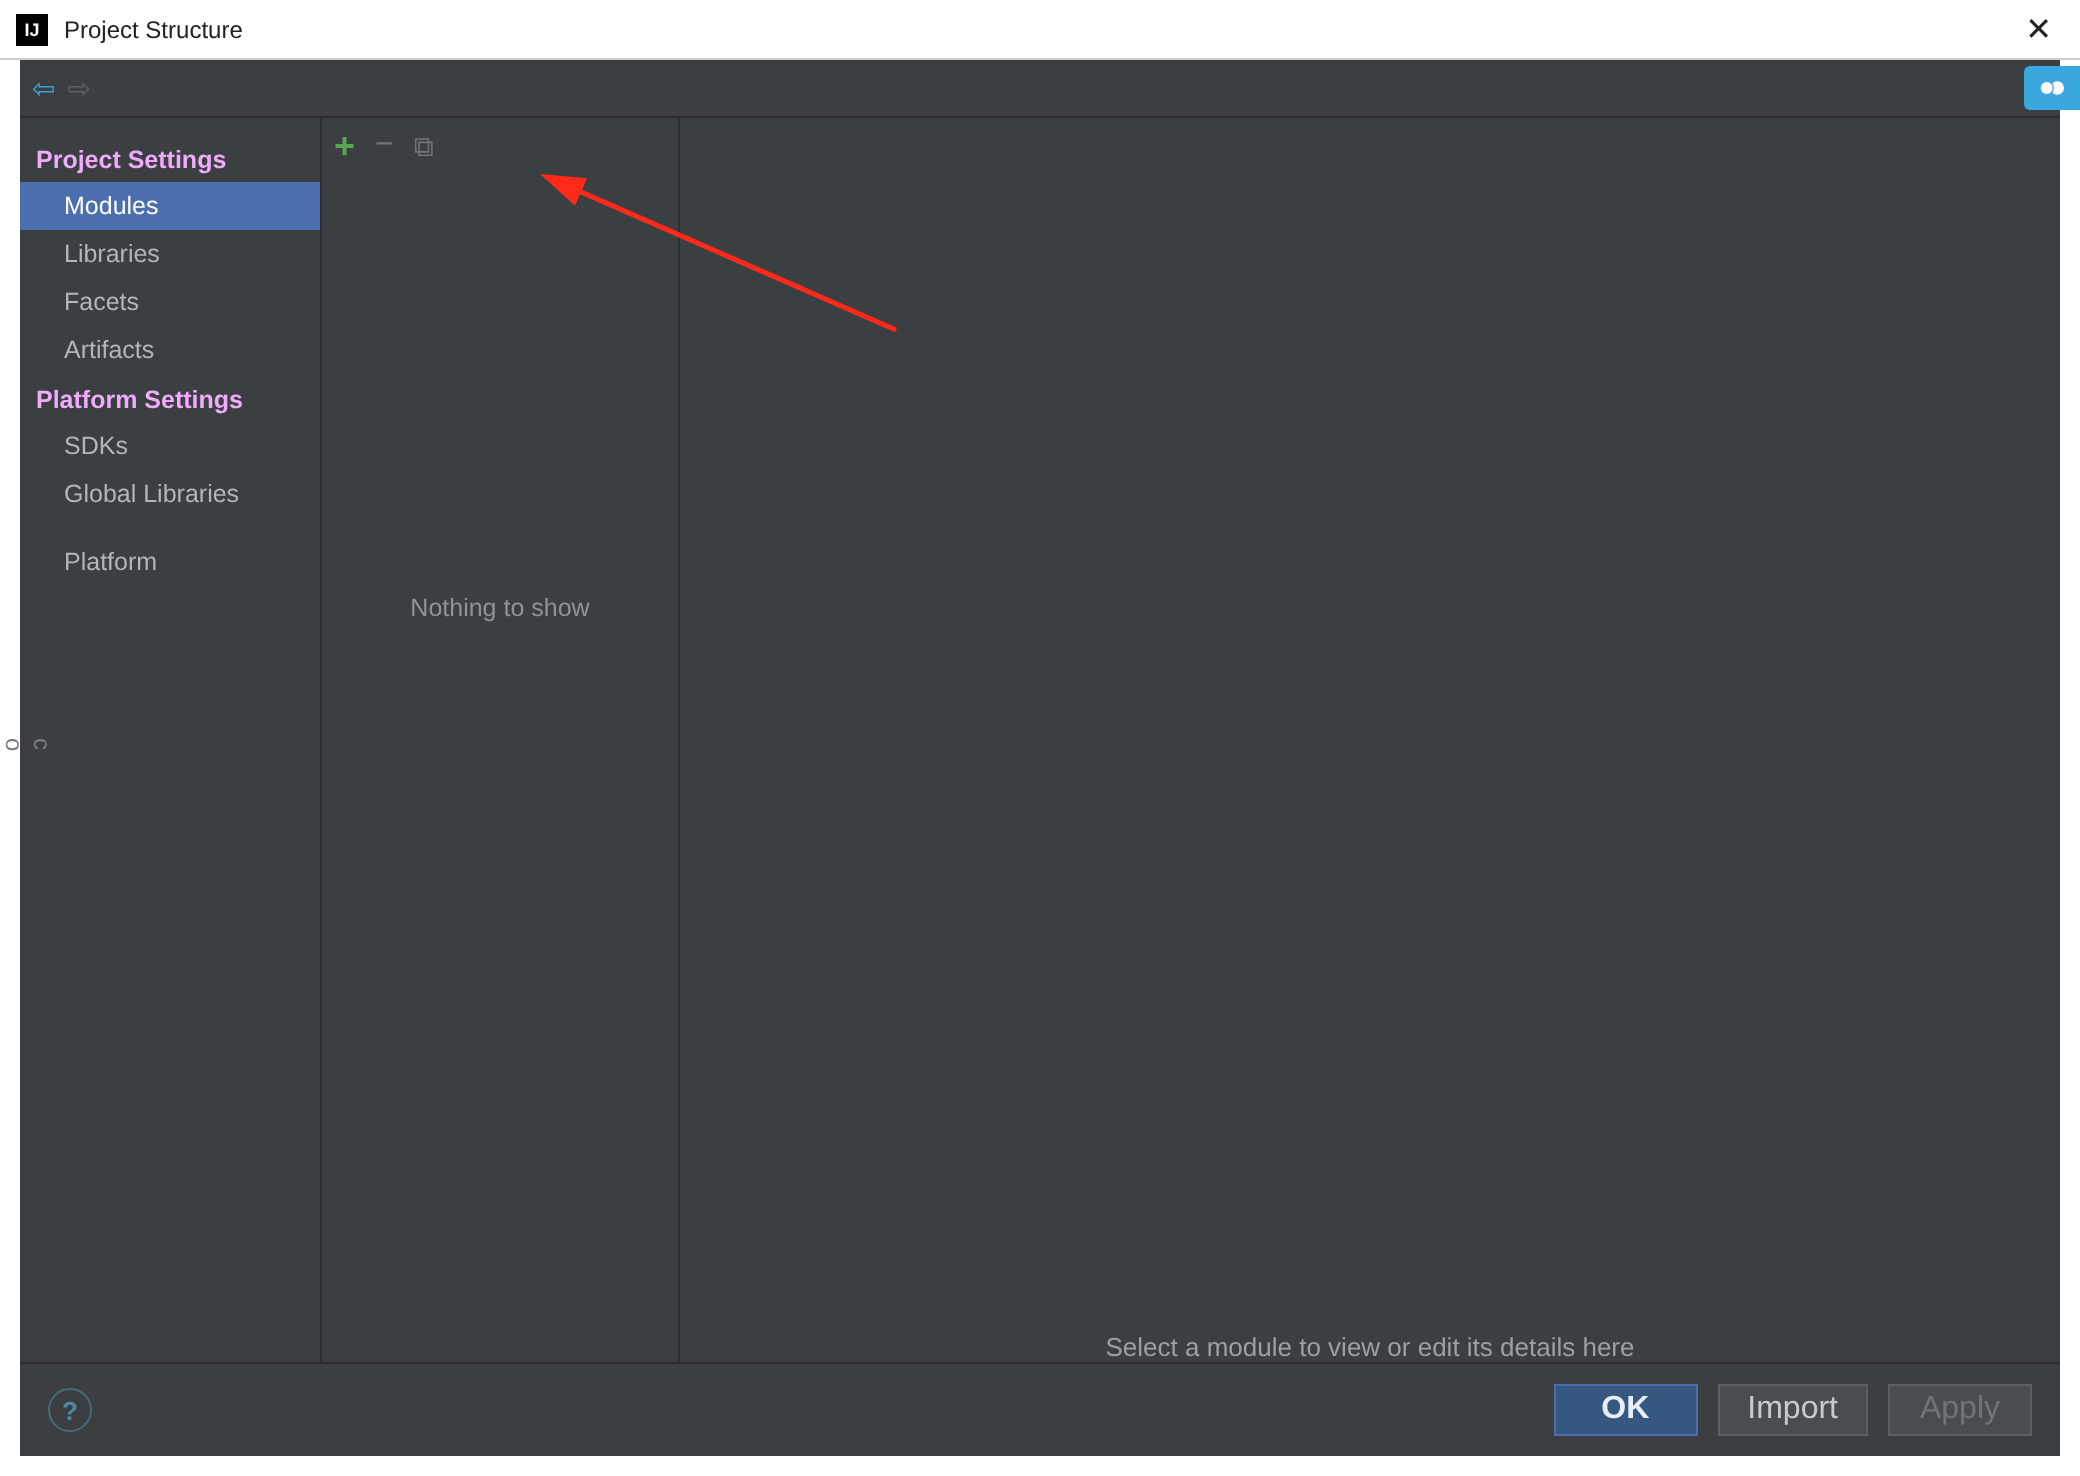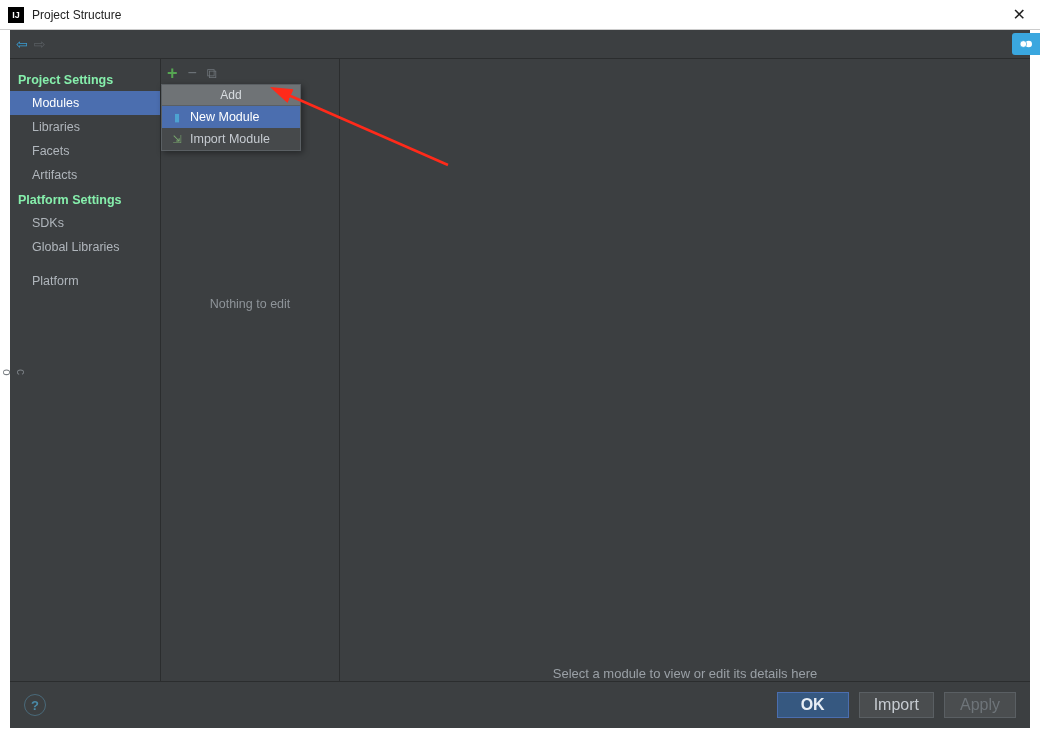--- a/index.html
+++ b/index.html
@@ -13,21 +13,21 @@
 
 .body-area { position: absolute; top:30px; left:10px; right:10px; bottom:10px; background:#3c3f41; display:flex; flex-direction:column; }
 
 .nav-toolbar { height:28px; display:flex; align-items:center; padding:0 6px; gap:6px; }
 .nav-arrow { color:#3a9fd6; font-size:14px; cursor:pointer; }
 .nav-arrow.dim { color:#5a5f63; }
 
 .content-row { flex:1; display:flex; border-top:1px solid #2b2d2e; border-bottom:1px solid #2b2d2e; }
 
 .sidebar { width:150px; background:#3c3f41; padding-top:8px; }
-.sidebar .section-head { color:#86efac; font-size:12.5px; font-weight:bold; padding:6px 8px 4px 8px; }
+.sidebar .section-head { color:#f0abfc; font-size:12.5px; font-weight:bold; padding:6px 8px 4px 8px; }
 .sidebar .item { color:#b0b6bc; font-size:12.5px; padding:5px 8px 5px 22px; cursor:pointer; }
 .sidebar .item.selected { background:#4b6eaf; color:#fff; }
 .sidebar .sep { height:10px; }
 
 .middle-pane { width:180px; border-left:1px solid #2b2d2e; border-right:1px solid #2b2d2e; background:#3c3f41; position:relative; }
 .mini-toolbar { height:28px; display:flex; align-items:center; gap:10px; padding:0 6px; }
 .plus-icon { color:#56a652; font-size:18px; font-weight:bold; cursor:pointer; line-height:1; }
 .minus-icon { color:#6e7479; font-size:16px; cursor:default; }
 .copy-icon { color:#6e7479; font-size:14px; cursor:default; }
 .nothing { color:#8e9499; font-size:12.5px; text-align:center; margin-top:210px; }
@@ -87,33 +87,22 @@
         <div class="sep"></div>
         <div class="item">Platform</div>
       </div>
 
       <div class="middle-pane">
         <div class="mini-toolbar">
           <span class="plus-icon">+</span>
           <span class="minus-icon">−</span>
           <span class="copy-icon">⧉</span>
         </div>
-        <div class="nothing">Nothing to edit</div>
+        <div class="nothing">Nothing to show</div>
 
-        <div class="popup">
-          <div class="popup-head">Add</div>
-          <div class="popup-item selected">
-            <span class="pi-icon folder-icon">▮</span>
-            <span>New Module</span>
-          </div>
-          <div class="popup-item">
-            <span class="pi-icon import-icon">⇲</span>
-            <span>Import Module</span>
-          </div>
-        </div>
       </div>
 
       <div class="detail-pane">
         <div class="detail-msg">Select a module to view or edit its details here</div>
       </div>
     </div>
 
     <div class="footer">
       <div class="help-icon">?</div>
       <div class="footer-spacer"></div>

